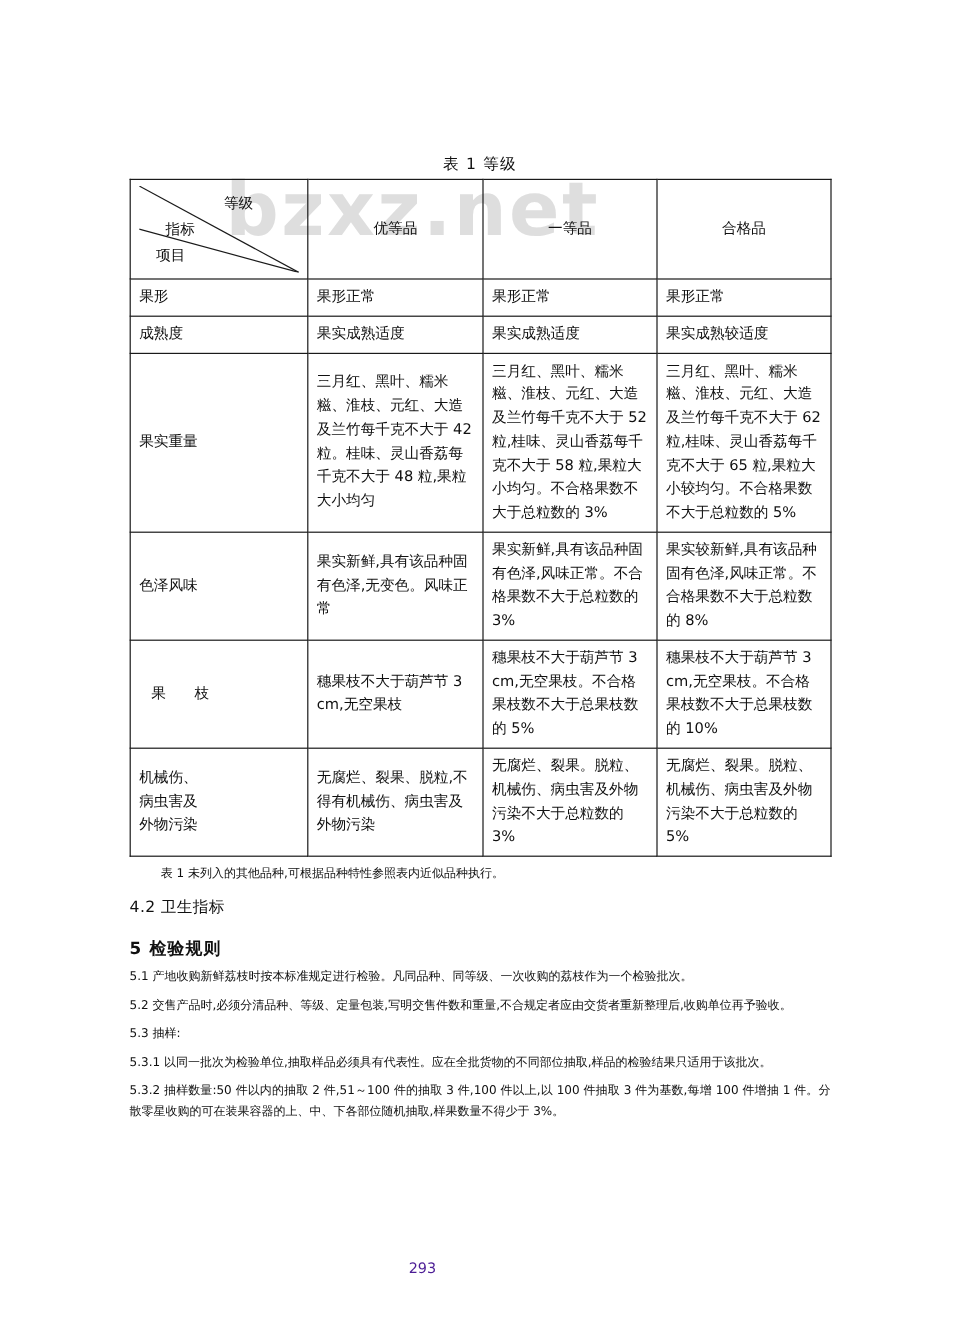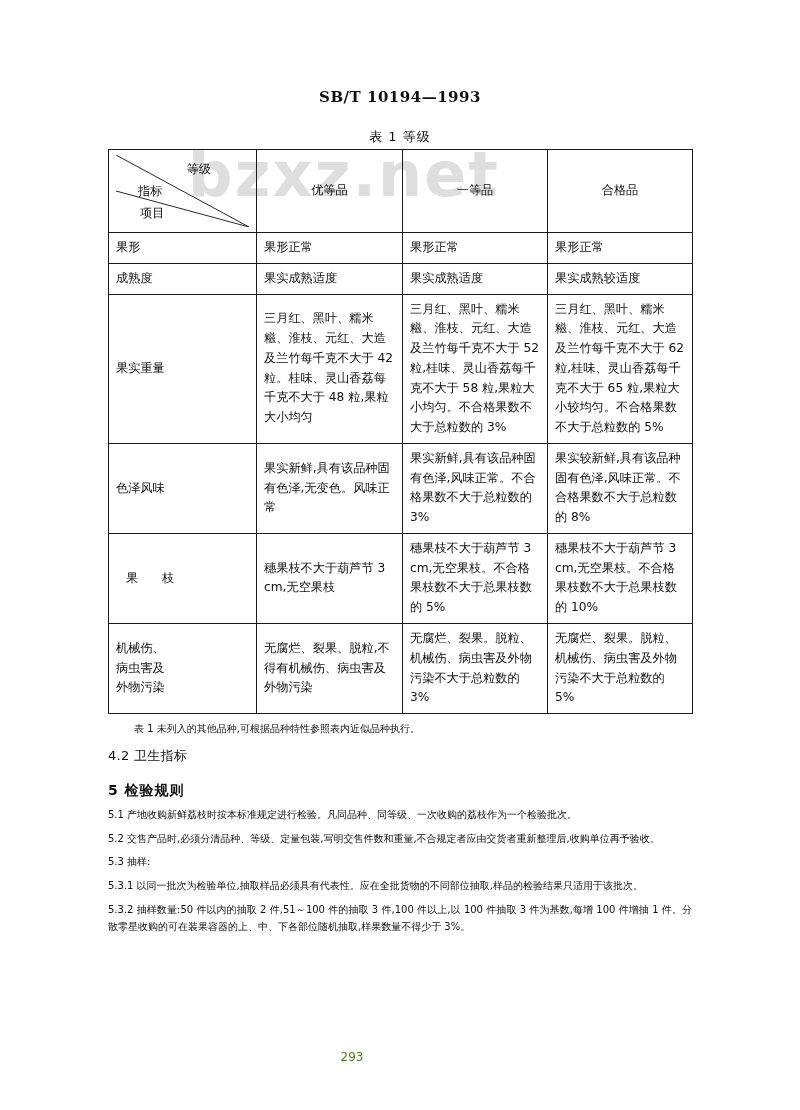--- a/index.html
+++ b/index.html
@@ -104,21 +104,21 @@
     width: 100%;
     height: 100%;
   }
   .corner-label {
     position: absolute;
     font-size: 12.2px;
     white-space: nowrap;
   }
   .corner-label.lv1 { right: 38px; top: 5px; }
   .corner-label.lv2 { left: 22px; top: 27px; }
-  .corner-label.lv3 { left: 24px; top: 49px; }
+  .corner-label.lv3 { left: 14px; top: 49px; }
 
   td.hdr-col {
     text-align: center;
     font-size: 12.4px;
   }
 
   td.row-label {
     font-size: 12.4px;
     line-height: 1.75;
   }
@@ -145,34 +145,33 @@
     letter-spacing: .3px;
   }
 
   .page-number {
     position: absolute;
     left: 0;
     top: 1050px;
     width: 652px;
     text-align: center;
     font-size: 12px;
-    color: #4d7c0f;
+    color: #4c1d95;
     z-index: 3;
     text-decoration: underline;
   }
   .pnum-inner { display:inline-block; margin-left: 52px; }
 </style>
 </head>
 <body>
 
 <div class="page">
 
   <div class="watermark">bzxz.net</div>
 
-  <div class="doc-header">SB/T 10194—1993</div>
 
   <div class="content">
 
     <div class="table-caption">表 1   等级</div>
 
     <table class="grade-table">
       <colgroup>
         <col class="c0">
           <col class="c1">
           <col class="c2">

